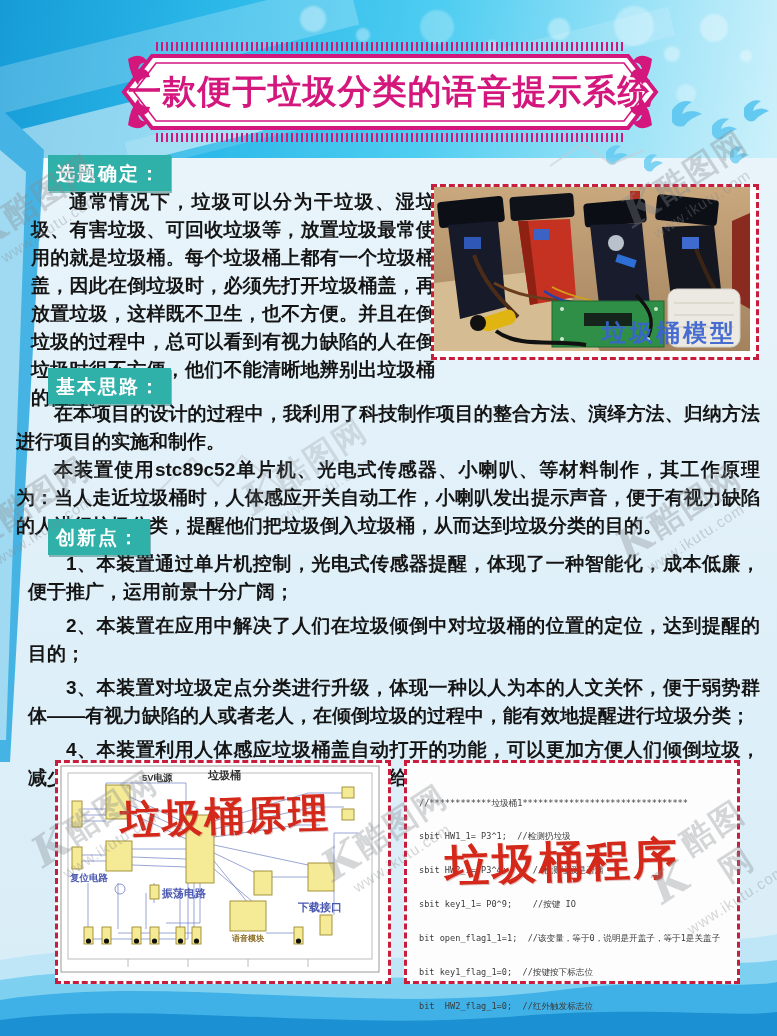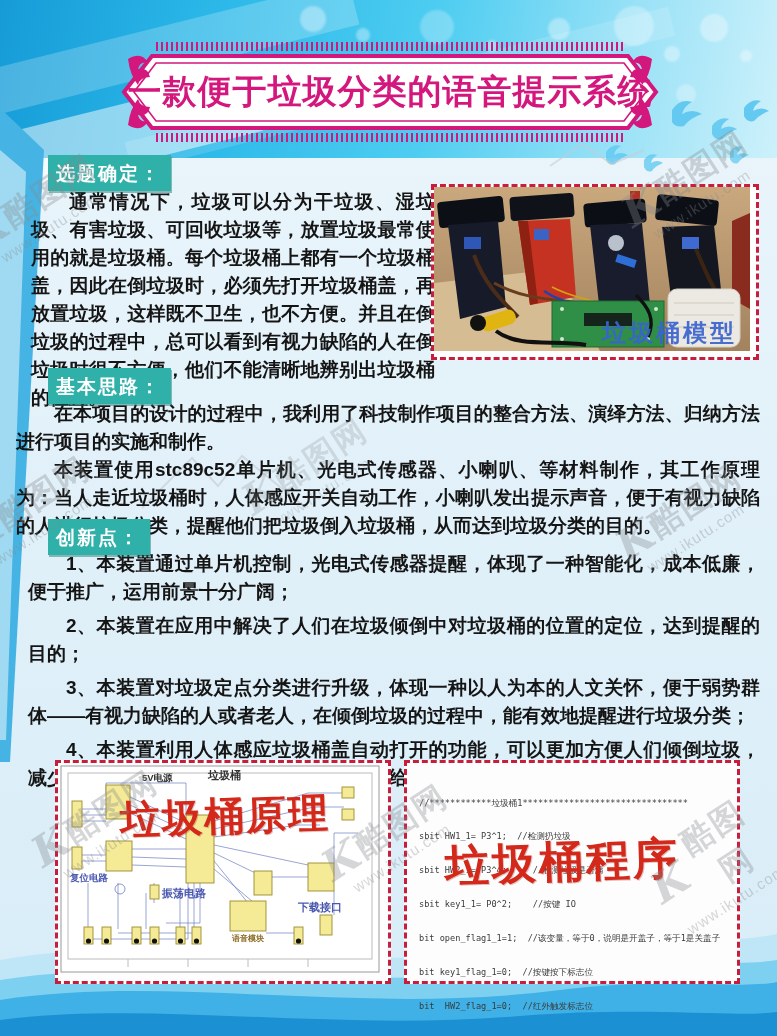--- a/index.html
+++ b/index.html
@@ -289,21 +289,21 @@
       </g>
     </svg>
     <div class="overlay-red schem-title">垃圾桶原理</div>
   </div>
 
   <div class="panel panel-right">
     <div class="code">
       <div>//************垃圾桶1********************************</div>
       <div>sbit HW1_1= P3^1;  //检测扔垃圾</div>
       <div>sbit HW2_1= P3^4;     //检测垃圾是否满</div>
-      <div>sbit key1_1= P0^2;    //按键 IO</div>
+      <div>sbit key1_1= P0^9;    //按键 IO</div>
       <div>bit open_flag1_1=1;  //该变量，等于0，说明是开盖子，等于1是关盖子</div>
       <div>bit key1_flag_1=0;  //按键按下标志位</div>
       <div>bit  HW2_flag_1=0;  //红外触发标志位</div>
       <div>bit hand_flag_1=0;</div>
       
       
       
       
       
       

